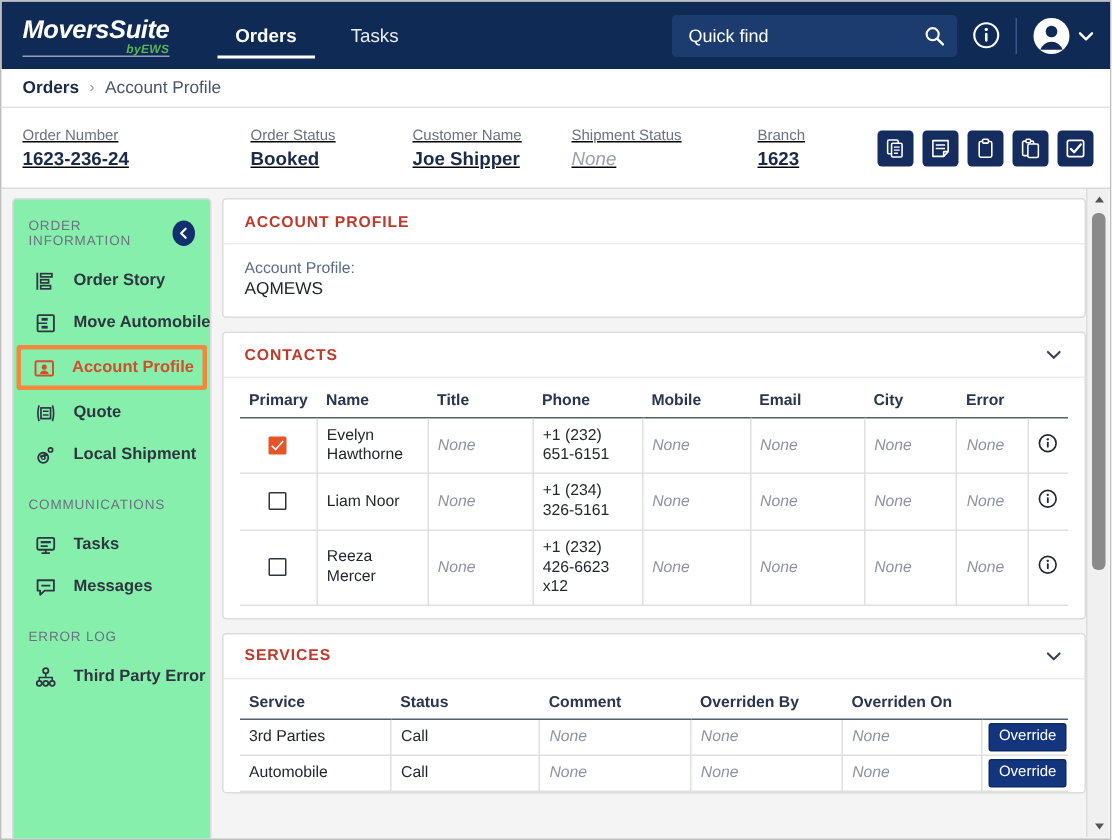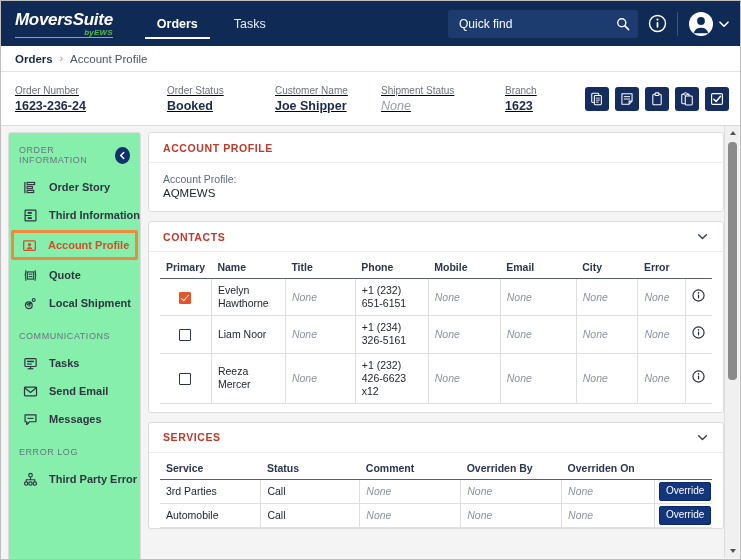--- a/index.html
+++ b/index.html
@@ -432,21 +432,21 @@
 
       <div class="side-item">
         <span class="side-icon">
           <svg width="15" height="15" viewBox="0 0 16 16">
               <rect x="2.2" y="2.2" width="11.6" height="11.6" rx="0.8" fill="none" stroke="#2f3640" stroke-width="1.3"></rect>
               <line x1="2.2" y1="8" x2="9" y2="8" stroke="#2f3640" stroke-width="1.2"></line>
               <rect x="5" y="4.2" width="4.4" height="2" fill="#2f3640"></rect>
               <rect x="5" y="9.8" width="4.4" height="2" fill="#2f3640"></rect>
             </svg>
         </span>
-        <span class="side-item-label">Third Information</span>
+        <span class="side-item-label">Move Automobile</span>
       </div>
 
       <div class="side-item selected">
         <span class="side-icon">
           <svg width="15" height="15" viewBox="0 0 16 16">
               <rect x="1.8" y="3" width="12.4" height="10.2" rx="1" fill="none" stroke="#d14f2a" stroke-width="1.4"></rect>
               <circle cx="8" cy="7.2" r="1.8" fill="#d14f2a"></circle>
               <path d="M4.8 12.1a3.3 3.3 0 0 1 6.4 0z" fill="#d14f2a"></path>
             </svg>
         </span>
@@ -488,29 +488,20 @@
               <rect x="2" y="2.8" width="12" height="8.4" rx="1" fill="none" stroke="#2f3640" stroke-width="1.3"></rect>
               <rect x="4.4" y="5" width="7.2" height="1.6" fill="#2f3640"></rect>
               <line x1="4.4" y1="8.6" x2="9.4" y2="8.6" stroke="#2f3640" stroke-width="1.2"></line>
               <line x1="8" y1="11.2" x2="8" y2="13.6" stroke="#2f3640" stroke-width="1.3"></line>
               <line x1="5" y1="13.6" x2="11" y2="13.6" stroke="#2f3640" stroke-width="1.3"></line>
             </svg>
         </span>
         <span class="side-item-label">Tasks</span>
       </div>
 
-      <div class="side-item">
-        <span class="side-icon">
-          <svg width="15" height="15" viewBox="0 0 16 16">
-              <rect x="1.6" y="3.4" width="12.8" height="9.2" rx="0.9" fill="none" stroke="#2f3640" stroke-width="1.3"></rect>
-              <path d="M1.8 4 L8 9 L14.2 4" fill="none" stroke="#2f3640" stroke-width="1.3" stroke-linejoin="round"></path>
-            </svg>
-        </span>
-        <span class="side-item-label">Send Email</span>
-      </div>
 
       <div class="side-item">
         <span class="side-icon">
           <svg width="15" height="15" viewBox="0 0 16 16">
               <path d="M2.2 3h11.6v7.4H7.2L4 13.3V10.4H2.2z" fill="none" stroke="#2f3640" stroke-width="1.3" stroke-linejoin="round"></path>
               <line x1="4.8" y1="6.8" x2="11.2" y2="6.8" stroke="#2f3640" stroke-width="1.2"></line>
             </svg>
         </span>
         <span class="side-item-label">Messages</span>
       </div>

